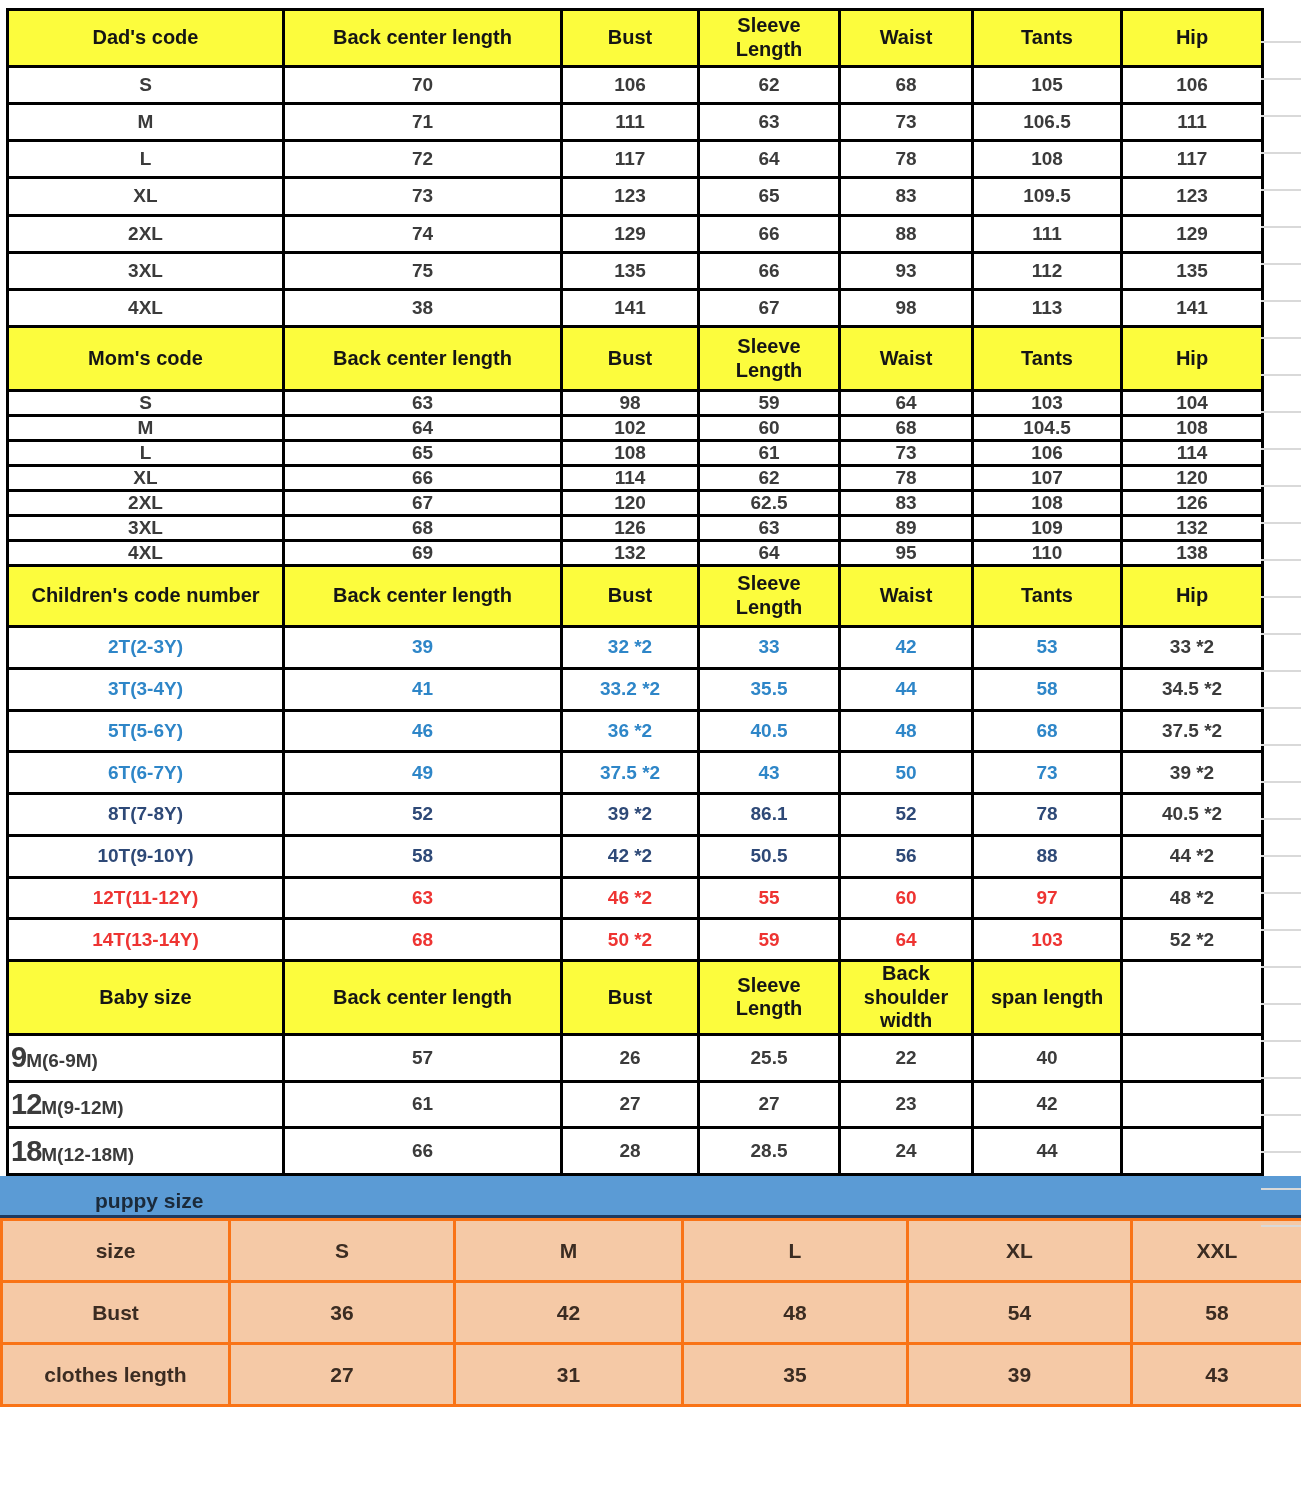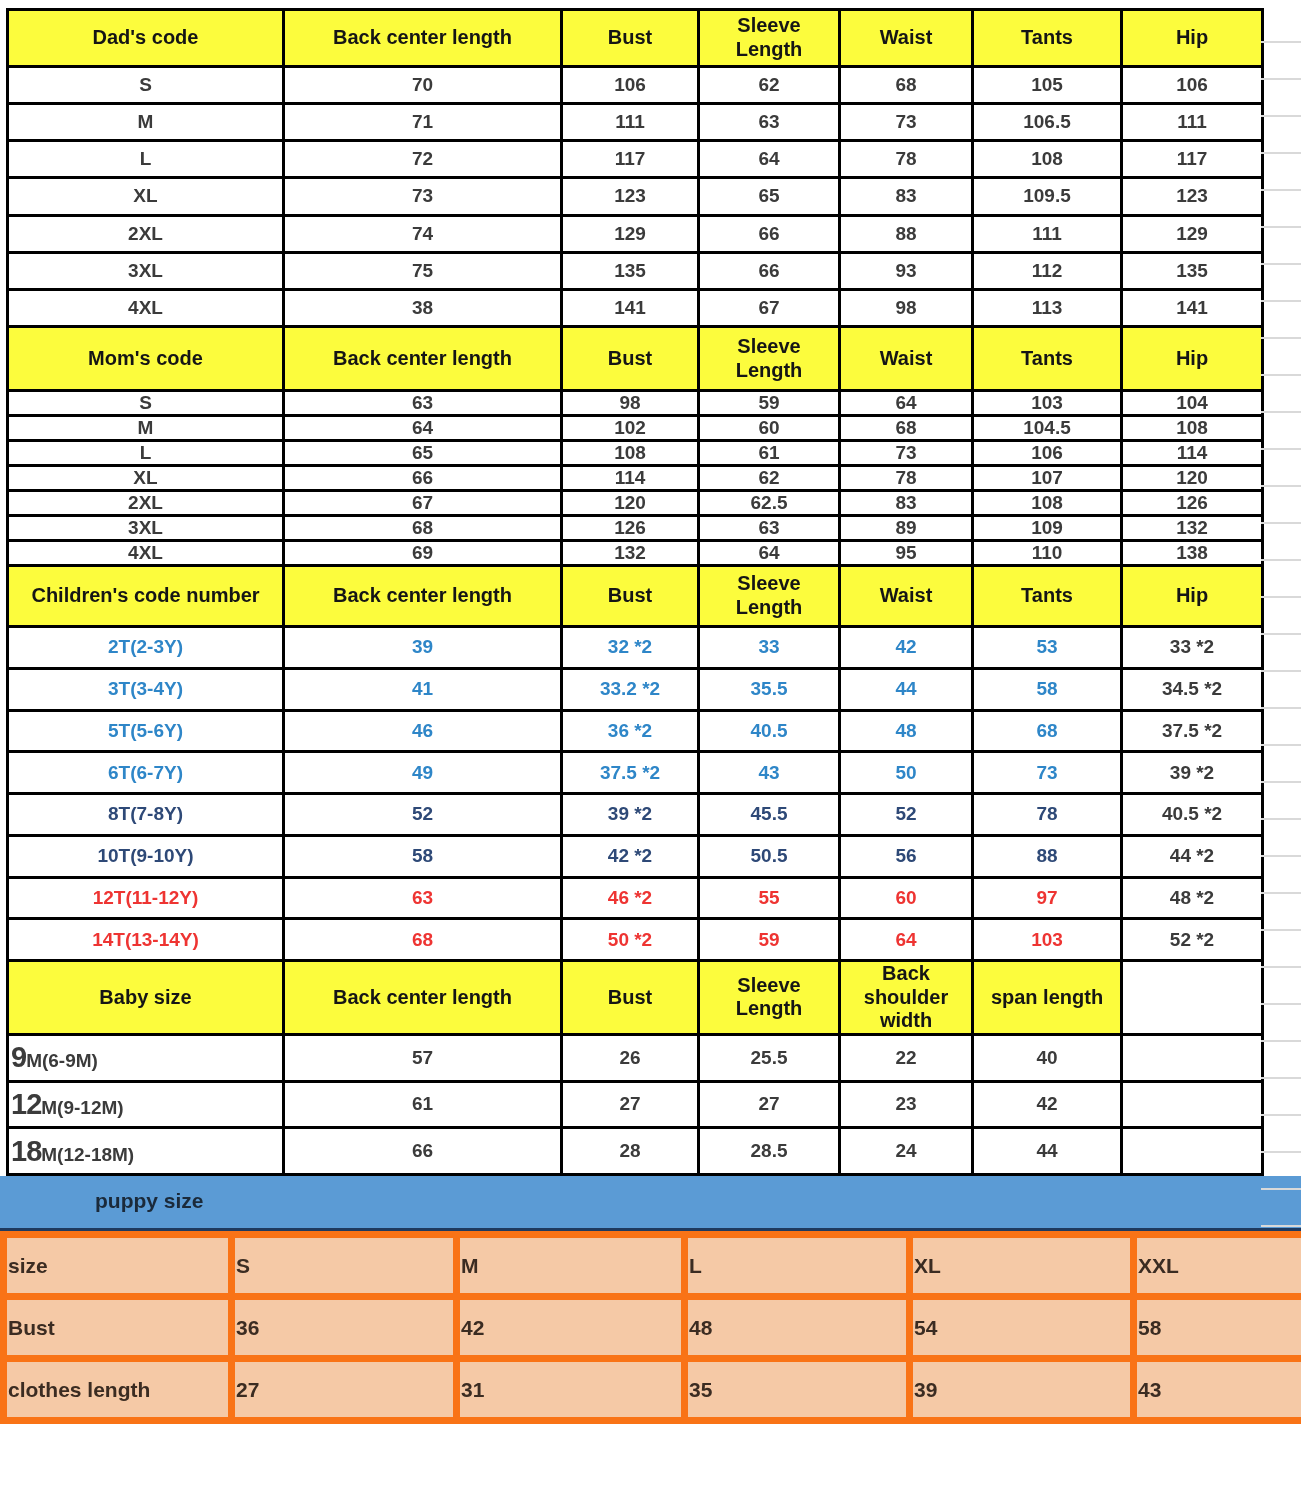--- a/index.html
+++ b/index.html
@@ -32,33 +32,33 @@
   .c-blue{color:var(--blue-light,#2e86c8)}
   .c-navy{color:var(--blue-navy,#2e4977)}
   .c-red{color:var(--red,#ee3432)}
   .gridstrip{
     position:absolute;left:1261px;top:6px;width:40px;height:1253px;
     background:repeating-linear-gradient(to bottom,
       transparent 0px, transparent 35px,
       var(--gridline-gray,#d9d9d9) 35px, var(--gridline-gray,#d9d9d9) 37px);
   }
   .band{
-    width:1301px;height:55px;background:var(--band-blue,#5b9bd5);
+    width:1301px;height:42px;background:var(--band-blue,#5b9bd5);
     border-bottom:3px solid var(--band-border,#1f3a5f);box-sizing:border-box;
   }
   .band span{
     display:block;padding-left:95px;line-height:50px;
     font-size:21px;font-weight:600;color:var(--band-text,#1b2a3a);
   }
   table.puppy{
     border-collapse:collapse;table-layout:fixed;width:1301px;height:186px;
     background:var(--peach,#f5c9a6);
   }
   table.puppy td{
-    border:7px solid #f97316;vertical-align:middle;
+    border:3px solid #f97316;text-align:center;vertical-align:middle;
     font-size:21px;font-weight:700;color:var(--puppy-text,#3b2c22);
   }
   table.puppy td.plab{font-weight:600;}
   table.puppy tr{height:62px;}
 </style>
 </head>
 <body>
 
 <div class="sheet">
 
@@ -296,21 +296,21 @@
           <td class="c-blue">37.5 *2</td>
           <td class="c-blue">43</td>
           <td class="c-blue">50</td>
           <td class="c-blue">73</td>
           <td class="c-dark">39 *2</td>
         </tr>
         <tr>
           <td class="lab c-navy">8T(7-8Y)</td>
           <td class="c-navy">52</td>
           <td class="c-navy">39 *2</td>
-          <td class="c-navy">45.5</td>
+          <td class="c-navy">86.1</td>
           <td class="c-navy">52</td>
           <td class="c-navy">78</td>
           <td class="c-dark">40.5 *2</td>
         </tr>
         <tr>
           <td class="lab c-navy">10T(9-10Y)</td>
           <td class="c-navy">58</td>
           <td class="c-navy">42 *2</td>
           <td class="c-navy">50.5</td>
           <td class="c-navy">56</td>

